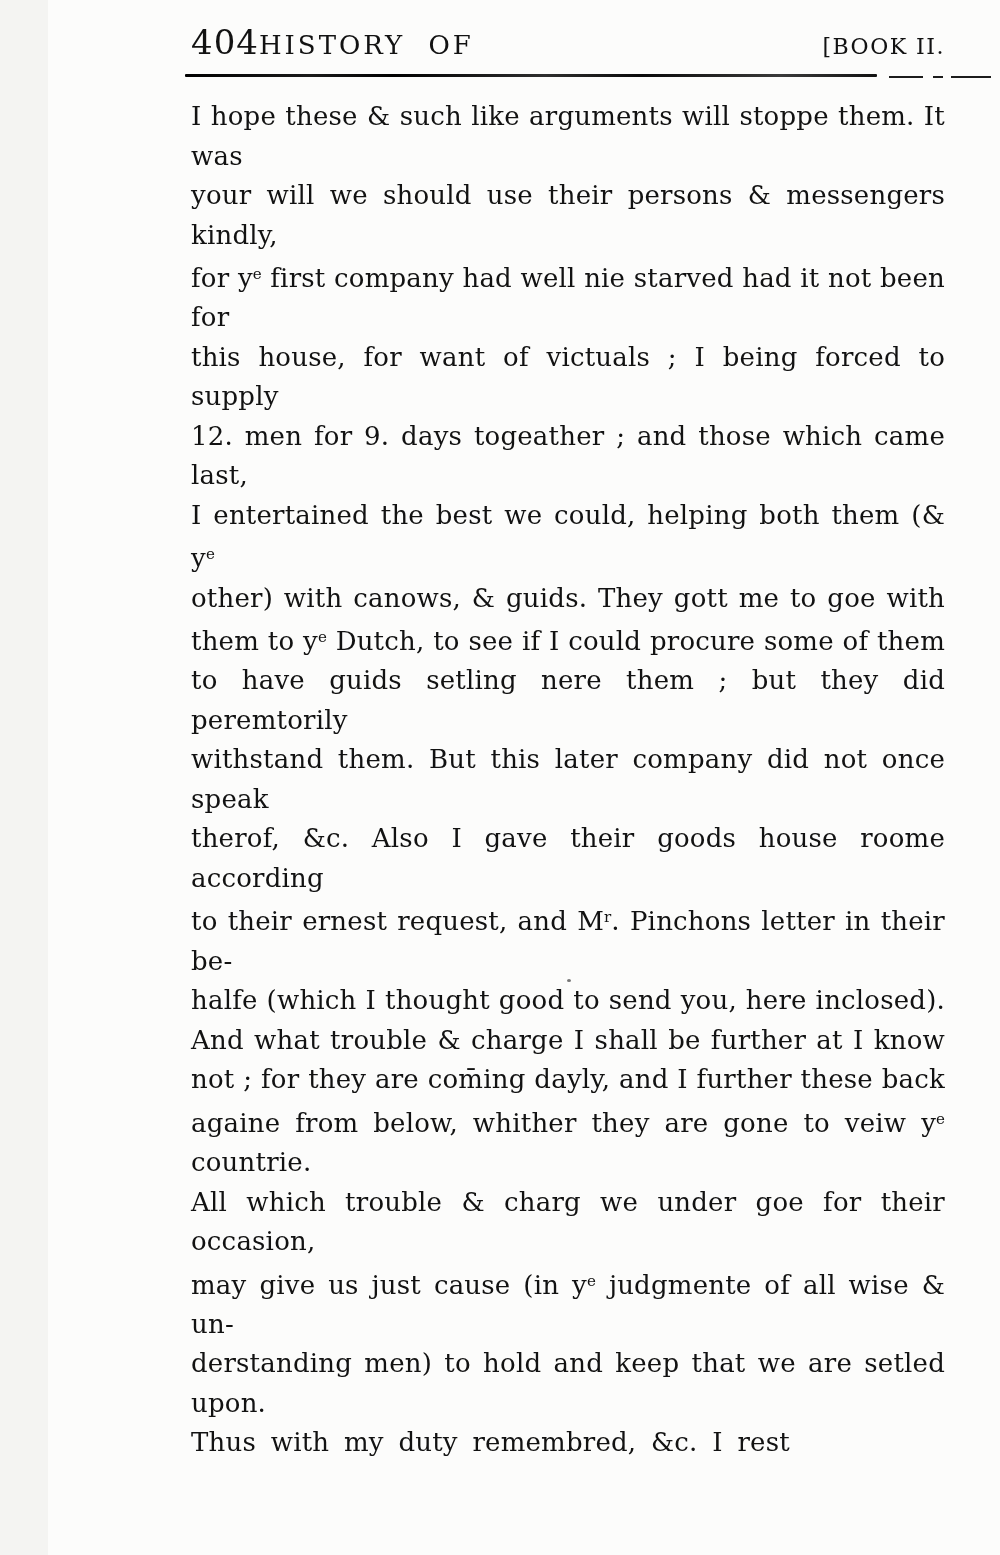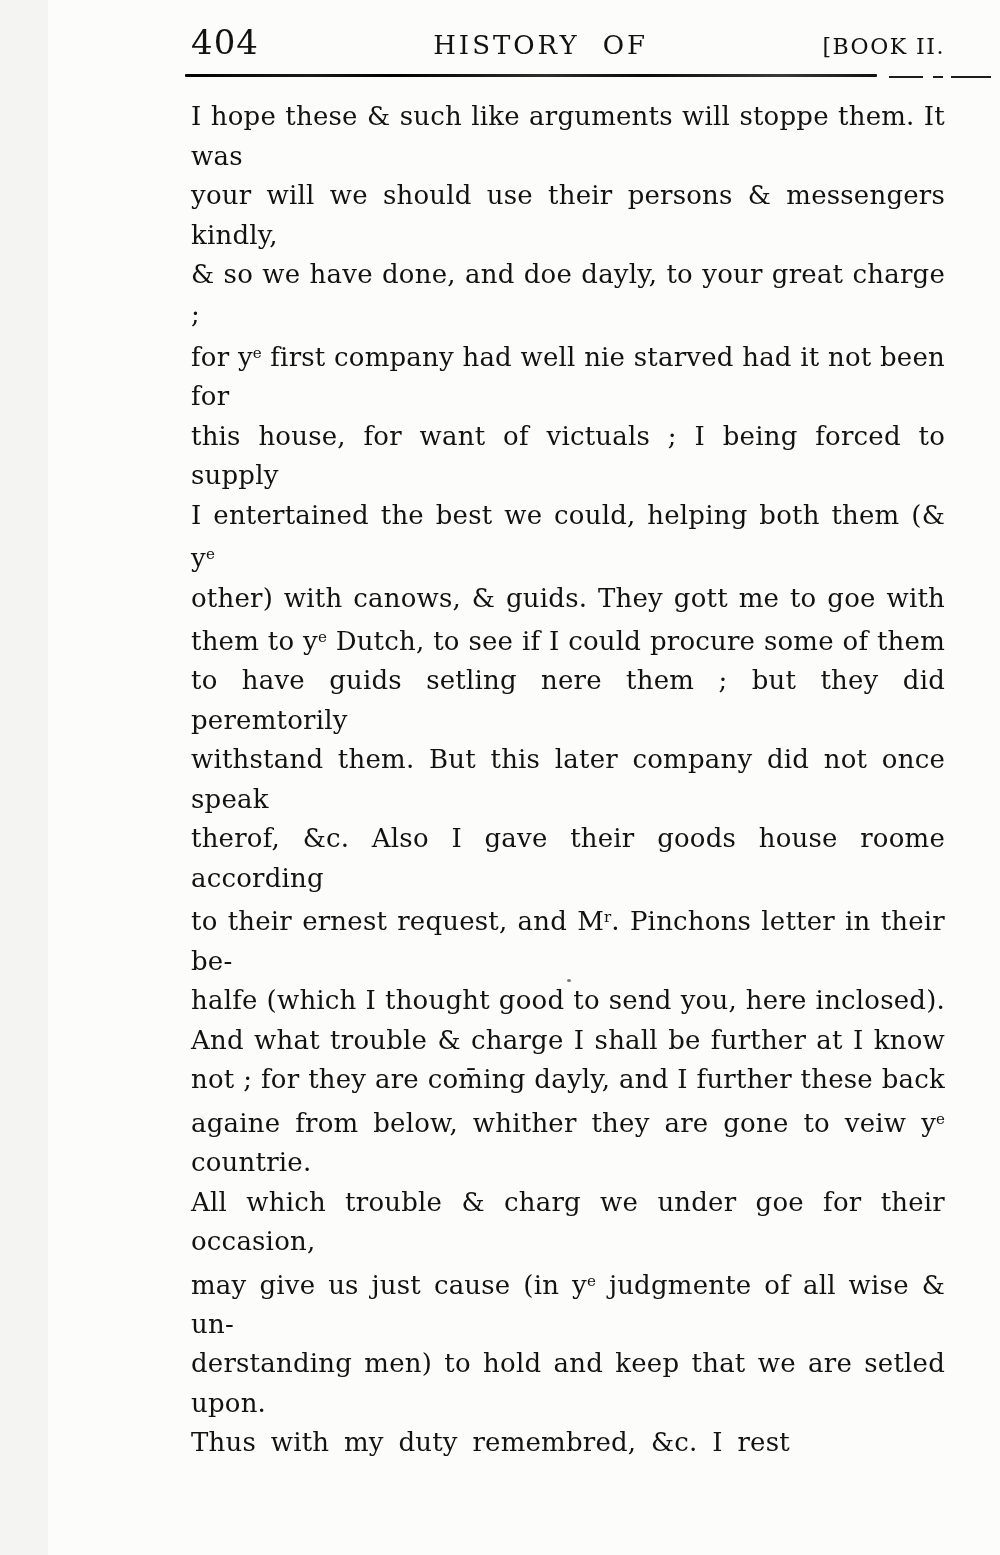--- a/index.html
+++ b/index.html
@@ -11,21 +11,21 @@
     font-family:"DejaVu Serif", "Liberation Serif", serif;
     overflow:hidden;
     margin-left:48px;
   }
   
   .header {
     display:flex; align-items:baseline;
     padding:22px 103px 0 143px;
   }
   .pagenum  { font-size:34px; letter-spacing:1px; }
-  .runtitle { flex:1; text-align:center; font-size:26px; letter-spacing:3px; word-spacing:12px; }
+  .runtitle { flex:1; font-size:26px; letter-spacing:3px; word-spacing:12px; }
   .booklabel{ font-size:22px; letter-spacing:1.5px; }
   
   .rule { margin:11px 103px 0 137px; height:6px; position:relative; }
   .rule-main {
     position:absolute; left:0; top:1px; width:692px; height:3px;
     background:linear-gradient(90deg,#000 0%,#1a1a1a 18%,#000 30%,#2e2e2e 52%,#0a0a0a 66%,#3a3a3a 86%,#111 100%);
     border-radius:1px;
   }
   .rule-dash { position:absolute; height:2px; background:#1c1c1c; top:3px; }
   .rule-dash.d1 { left:704px; width:34px; }
@@ -58,23 +58,23 @@
   <div class="rule">
     <span class="rule-main"></span>
     <span class="rule-dash d1"></span>
     <span class="rule-dash d2"></span>
     <span class="rule-dash d3"></span>
   </div>
 
   <div class="letter" id="letter-lines">
       <div class="line">I hope these &amp; such like arguments will stoppe them.  It was</div>
       <div class="line">your will we should use their persons &amp; messengers kindly,</div>
-      <div class="line">&amp; so we have done, and doe dayly, to your great charge ;</div>
       <div class="line">for y<span class="sup">e</span> first company had well nie starved had it not been for</div>
       <div class="line">this house, for want of victuals ; I being forced to supply</div>
+      <div class="line">12. men for 9. days togeather ; and those which came last,</div>
       <div class="line">I entertained the best we could, helping both them (&amp; y<span class="sup">e</span></div>
       <div class="line">other) with canows, &amp; guids.  They gott me to goe with</div>
       <div class="line">them to y<span class="sup">e</span> Dutch, to see if I could procure some of them</div>
       <div class="line">to have guids setling nere them ; but they did peremtorily</div>
       <div class="line">withstand them.  But this later company did not once speak</div>
       <div class="line">therof, &amp;c.  Also I gave their goods house roome according</div>
       <div class="line">to their ernest request, and M<span class="sup">r</span>. Pinchons letter in their be-</div>
       <div class="line">halfe (which I thought good to send you, here inclosed).</div>
       <div class="line">And what trouble &amp; charge I shall be further at I know</div>
       <div class="line">not ; for they are com̄ing dayly, and I further these back</div>

